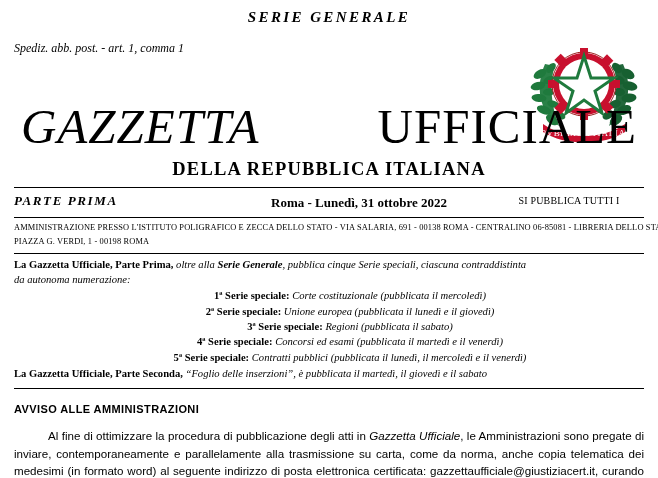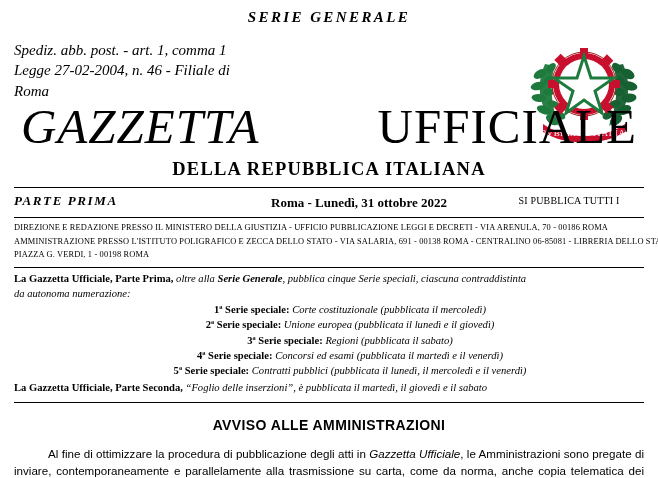--- a/index.html
+++ b/index.html
@@ -34,21 +34,21 @@
   }
 
   .top-row {
     display: flex;
     justify-content: space-between;
     align-items: flex-start;
     margin-top: 4px;
   }
   .spediz {
     font-style: italic;
-    font-size: 15px;
+    font-size: 12px;
     line-height: 1.35;
     width: 230px;
     padding-top: 10px;
   }
   .anno {
     font-weight: bold;
     font-size: 11.5px;
     width: 230px;
     text-align: right;
     padding-top: 18px;
@@ -150,23 +150,22 @@
     padding-left: 42px;
     line-height: 1.45;
     text-align: center;
   }
   .serie-foot {
     padding-top: 1px;
   }
 
   
   .avviso-title {
-    text-align: center;
-    font-weight: bold;
-    font-size: 14px;
+    font-weight: bold;
+    font-size: 11px;
     letter-spacing: .4px;
     margin-top: 14px;
     font-family: "Liberation Sans", sans-serif;
   }
   .avviso-body {
     font-family: "Liberation Sans", sans-serif;
     font-size: 11.6px;
     line-height: 1.5;
     text-align: justify;
     margin-top: 12px;
@@ -180,21 +179,20 @@
 </head>
 <body>
 
 <div class="page">
 
   <div class="serie-generale">SERIE GENERALE</div>
 
   <div class="top-row">
     <div class="spediz">
       <div>Spediz. abb. post. - art. 1, comma 1</div>
-      <div>Legge 27-02-2004, n. 46 - Filiale di Roma</div>
     </div>
 
     <div class="emblem-wrap">
       <svg width="118" height="118" viewBox="0 0 118 118">
 
         <g fill="#1f7a3d">
           <path d="M20 36 C 10 58, 14 84, 34 98 C 26 78, 24 54, 30 38 Z" opacity="0.95"></path>
           <ellipse cx="15" cy="46" rx="7" ry="4" transform="rotate(-30 15 46)"></ellipse>
           <ellipse cx="13" cy="58" rx="7.5" ry="4" transform="rotate(-14 13 58)"></ellipse>
           <ellipse cx="14" cy="70" rx="7.5" ry="4" transform="rotate(6 14 70)"></ellipse>
@@ -264,21 +262,20 @@
     <div class="parte-prima">PARTE PRIMA</div>
     <div class="roma-data">Roma - Lunedì, 31 ottobre 2022</div>
     <div class="pubblica">
       <div>SI PUBBLICA TUTTI I</div>
     </div>
   </div>
 
   <hr class="rule thin">
 
   <div class="direzione">
-    <div>DIREZIONE E REDAZIONE PRESSO IL MINISTERO DELLA GIUSTIZIA - UFFICIO PUBBLICAZIONE LEGGI E DECRETI - VIA ARENULA, 70 - 00186 ROMA</div>
     <div>AMMINISTRAZIONE PRESSO L'ISTITUTO POLIGRAFICO E ZECCA DELLO STATO - VIA SALARIA, 691 - 00138 ROMA - CENTRALINO 06-85081 - LIBRERIA DELLO STATO</div>
     <div>PIAZZA G. VERDI, 1 - 00198 ROMA</div>
   </div>
 
   <hr class="rule thin">
 
   <div class="serie-block">
     <div class="lead">
       <b>La Gazzetta Ufficiale, Parte Prima,</b><i> oltre alla </i><i><b>Serie Generale</b></i><i>, pubblica cinque Serie speciali, ciascuna contraddistinta</i>
     </div>

